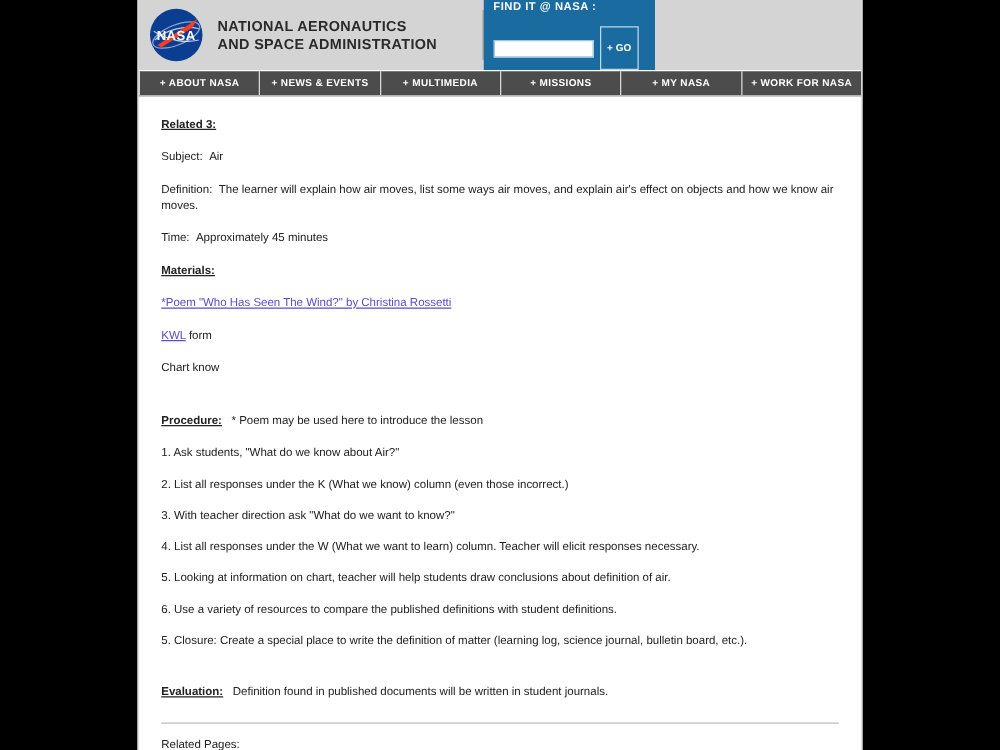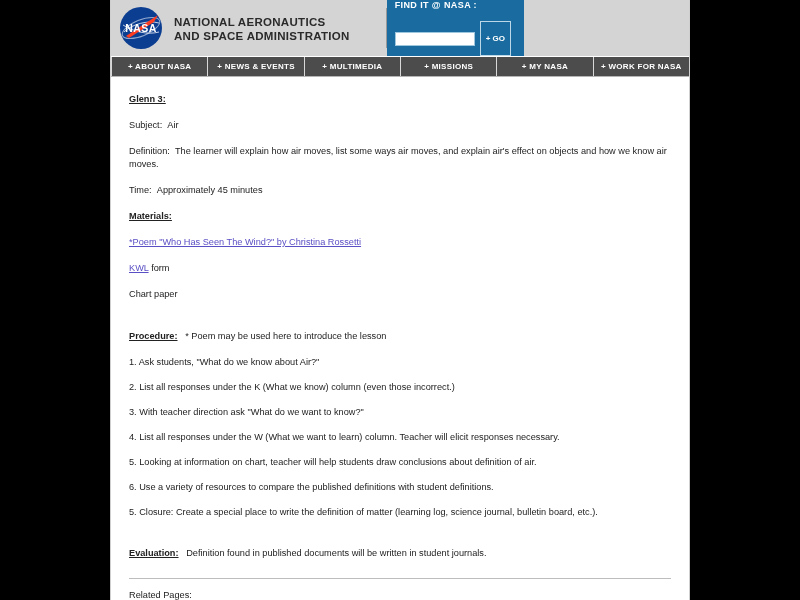--- a/index.html
+++ b/index.html
@@ -220,21 +220,21 @@
     <div class="nav-item">+ NEWS &amp; EVENTS</div>
     <div class="nav-item">+ MULTIMEDIA</div>
     <div class="nav-item">+ MISSIONS</div>
     <div class="nav-item">+ MY NASA</div>
     <div class="nav-item">+ WORK FOR NASA</div>
   </div>
 
   <div id="content">
 
     <div class="block">
-      <span class="head-label">Glenn 3:</span>
+      <span class="head-label">Related 3:</span>
     </div>
 
     <div class="block">
       <span>Subject:</span>
       <span>&nbsp;</span><span>Air</span>
     </div>
 
     <div class="block">
       <span>Definition:</span>
       <span>&nbsp;</span><span>The learner will explain how air moves, list some ways air moves, and explain air's effect on objects and how we know air moves.</span>
@@ -251,21 +251,21 @@
 
     <div class="block">
       <a href="#" class="doc-link">*Poem "Who Has Seen The Wind?" by Christina Rossetti</a>
     </div>
 
     <div class="block">
       <a href="#" class="doc-link">KWL</a><span> form</span>
     </div>
 
     <div class="block">
-      <span>Chart paper</span>
+      <span>Chart know</span>
     </div>
 
     <div class="spacer-lg"></div>
 
     <div class="block">
       <span class="head-label">Procedure:</span>
       <span>&nbsp;&nbsp;</span><span>* Poem may be used here to introduce the lesson</span>
     </div>
 
     <div class="proc-item">1. Ask students, "What do we know about Air?"</div>

